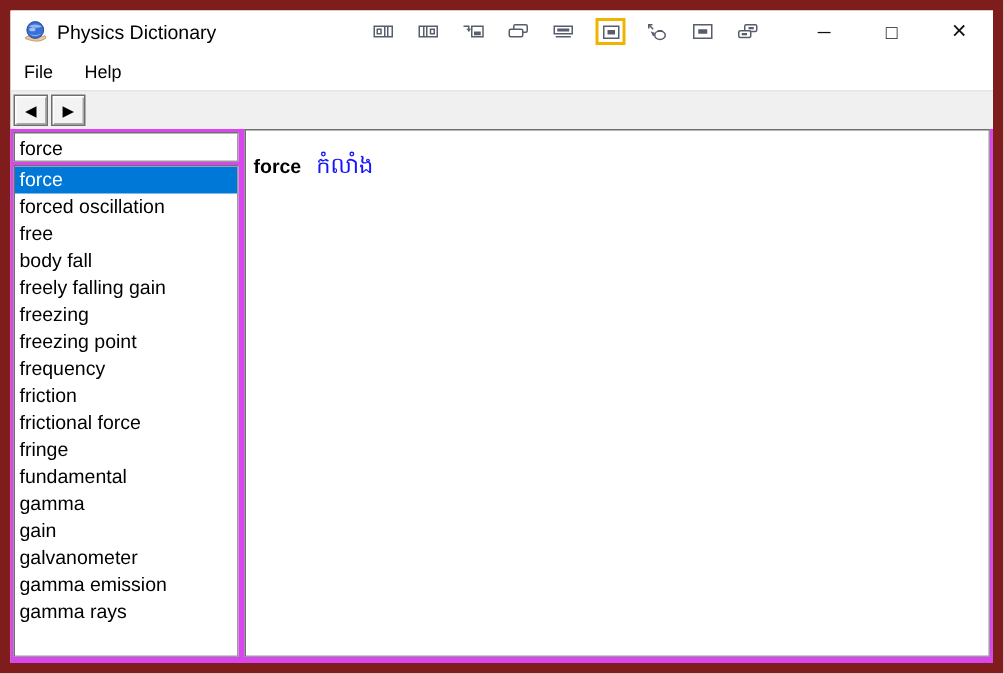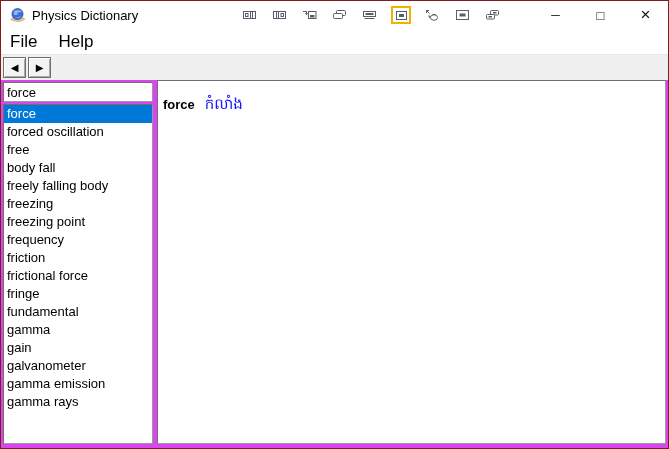--- a/index.html
+++ b/index.html
@@ -1,21 +1,21 @@
 <!DOCTYPE html>
 <html><head>
 <meta charset="utf-8">
 <style>
   * { box-sizing: border-box; margin: 0; padding: 0; }
   html, body { width: 669px; height: 449px; overflow: hidden; }
   body { font-family: "Liberation Sans", sans-serif; font-size: 13px; color: #000; }
 
   .window {
     width: 669px; height: 449px;
-    border: 1px solid #7f1d1d;
+    border: 7px solid #7f1d1d;
     background: #fff;
     display: flex; flex-direction: column;
     position: relative;
   }
 
   
   .titlebar {
     height: 28px; background: #ffffff; flex: 0 0 28px;
     display: flex; align-items: center;
     position: relative;
@@ -45,21 +45,21 @@
   }
   .win-btn.close-btn { font-size: 17px; }
   .win-btn.max-btn { font-size: 13px; }
   .win-btn.min-btn { font-size: 12px; }
 
   
   .menubar {
     height: 25px; flex: 0 0 25px; background: #ffffff;
     display: flex; align-items: center; padding-left: 9px; gap: 0;
   }
-  .menu-item { padding: 3px 9px 3px 0; margin-right: 12px; font-size: 17px; }
+  .menu-item { padding: 3px 9px 3px 0; margin-right: 12px; font-size: 12px; }
 
   
   .toolbar {
     height: 26px; flex: 0 0 26px; background: #f0f0f0;
     display: flex; align-items: center; padding: 0 0 0 2px; gap: 2px;
     border-top: 1px solid #e5e5e5;
   }
   .nav-btn {
     width: 23px; height: 21px;
     background: #f3f3f3;
@@ -211,21 +211,21 @@
   </div>
 
   <div class="main">
     <div class="left-col">
       <input class="search-box" type="text" value="force" style="">
       <div class="term-list">
           <div class="term selected" style="background: rgb(0, 120, 215); color: rgb(255, 255, 255);">force</div>
           <div class="term">forced oscillation</div>
           <div class="term">free</div>
           <div class="term">body fall</div>
-          <div class="term">freely falling body</div>
+          <div class="term">freely falling gain</div>
           <div class="term">freezing</div>
           <div class="term">freezing point</div>
           <div class="term">frequency</div>
           <div class="term">friction</div>
           <div class="term">frictional force</div>
           <div class="term">fringe</div>
           <div class="term">fundamental</div>
           <div class="term">gamma</div>
           <div class="term">gain</div>
           <div class="term">galvanometer</div>

